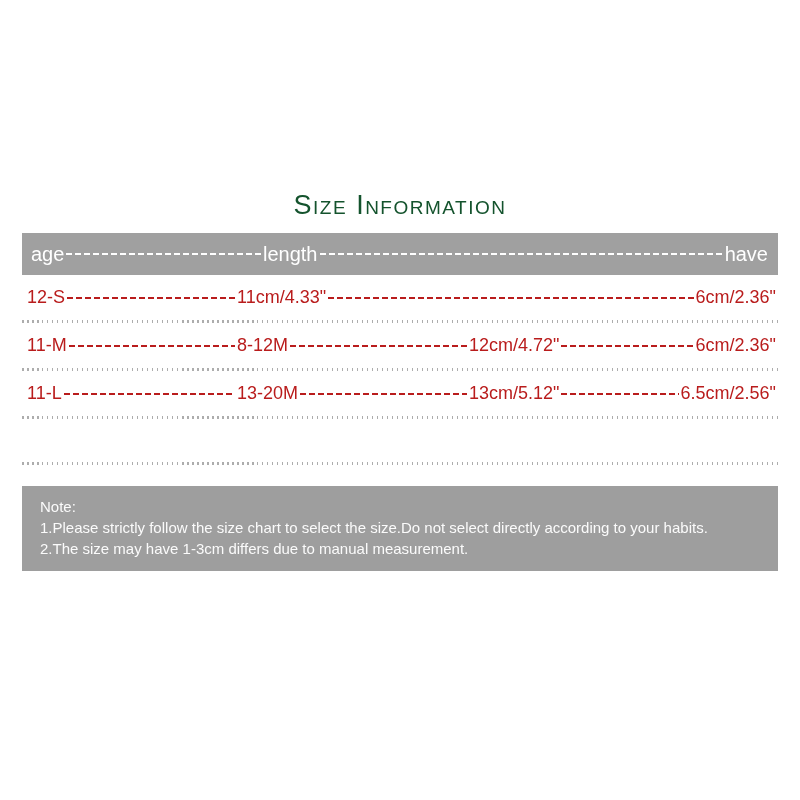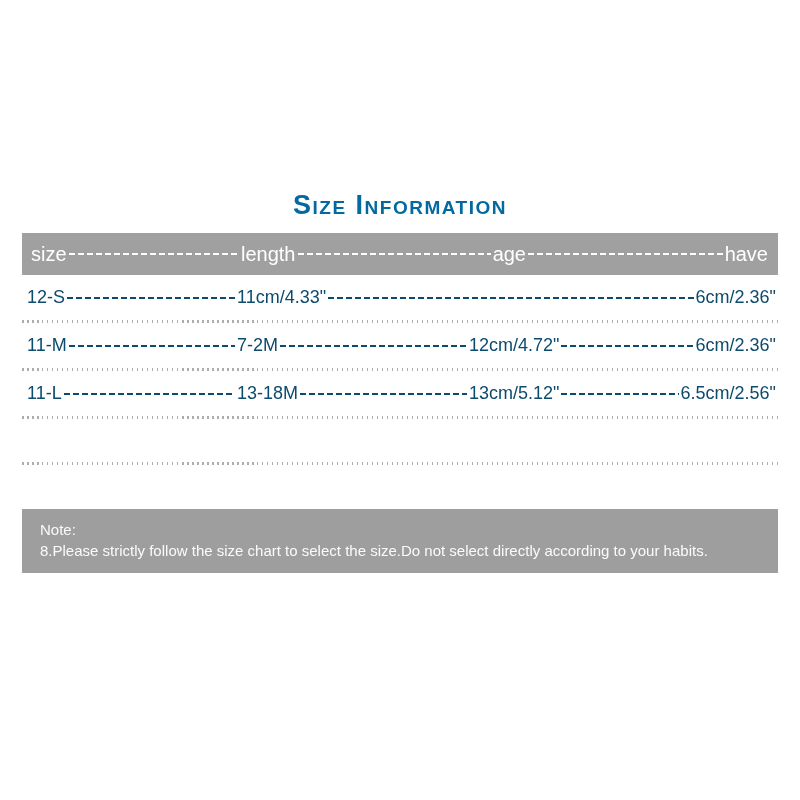--- a/index.html
+++ b/index.html
@@ -12,45 +12,45 @@
     overflow: hidden;
   }
   .sheet {
     width: 756px;
     margin: 0 auto;
     padding-top: 190px;
   }
   .title {
     text-align: center;
     font-variant: small-caps;
-    font-weight: 700;
+    font-weight: 400;
     font-size: 27px;
     letter-spacing: 1.5px;
-    color: #0369a1;
+    color: #14532d;
     margin: 0 0 13px 0;
     line-height: 30px;
   }
   
   .hrow {
     height: 42px;
     background: #a0a0a0;
     color: #ffffff;
     display: flex;
     align-items: center;
     padding: 0 10px 0 9px;
     box-sizing: border-box;
     font-size: 20px;
   }
   
   .trow {
     height: 45px;
     display: flex;
     padding: 0 2px 0 5px;
     box-sizing: border-box;
-    color: #0c4a6e;
+    color: #b91c1c;
     font-size: 18px;
   }
   .cell { display: flex; align-items: center; box-sizing: border-box; }
   .c1 { width: 210px; }
   .c2 { width: 232px; }
   .c3 { flex: 1 1 auto; }
   .c4 { flex: 0 0 auto; justify-content: flex-end; }
   .lbl { white-space: nowrap; }
   .leader {
     flex: 1 1 auto;
@@ -60,49 +60,45 @@
     background-image: repeating-linear-gradient(to right, currentColor 0 6px, transparent 6px 9px);
   }
   .hrow .leader { height: 2px; }
   .dotsep {
     height: 3px;
     background-image: repeating-linear-gradient(to right, #adadad 0 1.5px, transparent 1.5px 5px);
   }
   .emptyrow { height: 43px; }
   
   .note {
-    margin-top: 44px;
+    margin-top: 21px;
     background: #9e9e9e;
     color: #fbfbfb;
     box-sizing: border-box;
     padding: 10px 16px 12px 18px;
     font-size: 15px;
     line-height: 21px;
   }
   .note-line { white-space: nowrap; overflow: hidden; }
 </style>
 </head>
 <body>
 
 <div class="page">
   <div class="sheet">
 
     <h1 class="title">Size Information</h1>
 
     <div class="hrow">
-      <div class="cell c1">
-        <span class="lbl">size</span>
+      <div class="cell c2">
+        <span class="lbl">age</span>
         <span class="leader"></span>
       </div>
       <div class="cell c3">
         <span class="lbl">length</span>
-        <span class="leader"></span>
-      </div>
-      <div class="cell c2">
-        <span class="lbl">age</span>
         <span class="leader"></span>
       </div>
       <div class="cell c4">
         <span class="lbl">have</span>
       </div>
     </div>
 
     <div class="trow">
       <div class="cell c1">
         <span class="lbl">12-S</span>
@@ -117,54 +113,55 @@
       </div>
     </div>
     <div class="dotsep"></div>
 
     <div class="trow">
       <div class="cell c1">
         <span class="lbl">11-M</span>
         <span class="leader"></span>
       </div>
       <div class="cell c2">
-        <span class="lbl">7-2M</span>
+        <span class="lbl">8-12M</span>
         <span class="leader"></span>
       </div>
       <div class="cell c3">
         <span class="lbl">12cm/4.72"</span>
         <span class="leader"></span>
       </div>
       <div class="cell c4">
         <span class="lbl">6cm/2.36"</span>
       </div>
     </div>
     <div class="dotsep"></div>
 
     <div class="trow">
       <div class="cell c1">
         <span class="lbl">11-L</span>
         <span class="leader"></span>
       </div>
       <div class="cell c2">
-        <span class="lbl">13-18M</span>
+        <span class="lbl">13-20M</span>
         <span class="leader"></span>
       </div>
       <div class="cell c3">
         <span class="lbl">13cm/5.12"</span>
         <span class="leader"></span>
       </div>
       <div class="cell c4">
         <span class="lbl">6.5cm/2.56"</span>
       </div>
     </div>
     <div class="dotsep"></div>
 
     <div class="emptyrow"></div>
     <div class="dotsep"></div>
 
     <div class="note">
       <div class="note-line">Note:</div>
-      <div class="note-line">8.Please strictly follow the size chart to select the size.Do not select directly according to your habits.</div>
+      <div class="note-line">1.Please strictly follow the size chart to select the size.Do not select directly according to your habits.</div>
+      <div class="note-line">2.The size may have 1-3cm differs due to manual measurement.</div>
     </div>
 
   </div>
 </div>
 
 </body></html>

